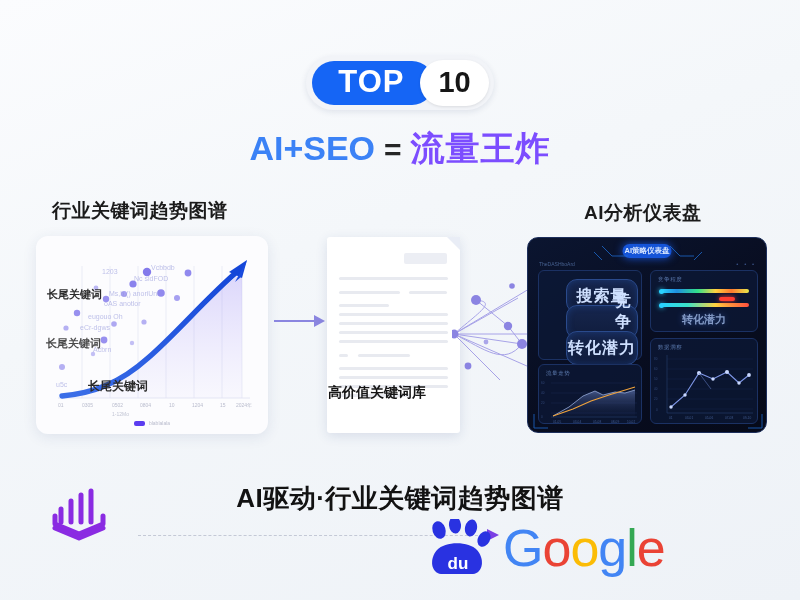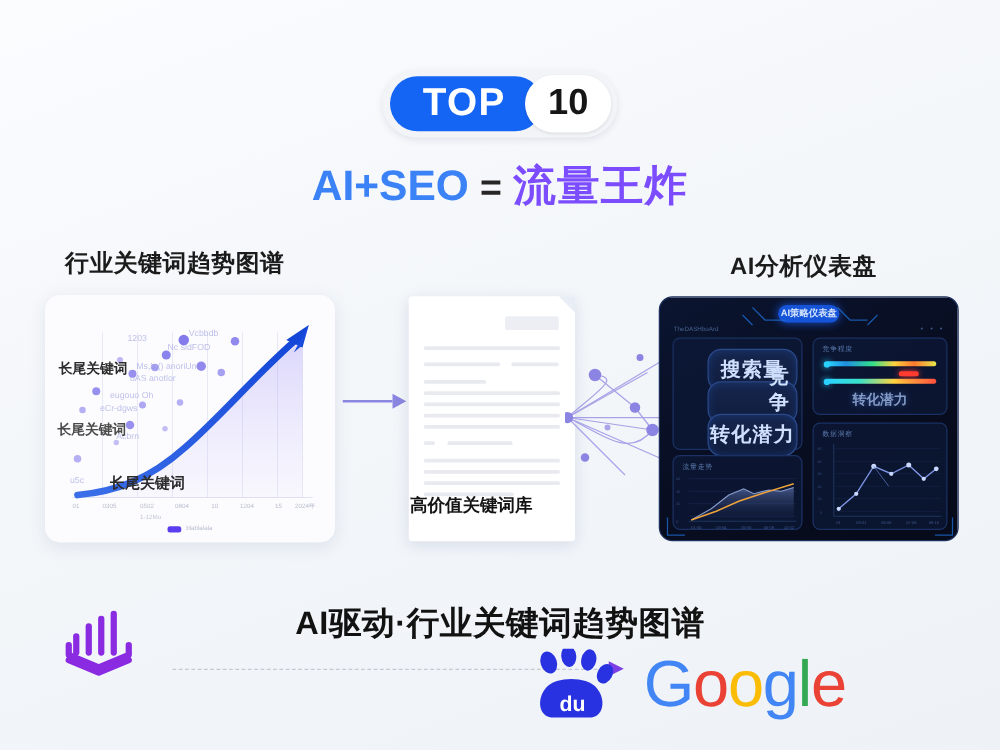--- a/index.html
+++ b/index.html
@@ -151,21 +151,21 @@
     border-top: 13px solid #e9edf6;
     border-left: 13px solid transparent;
   }
   .dline { height: 3px; background: #e8eaf0; border-radius: 2px; margin-bottom: 6px; }
   #doc-tag {
     position: absolute; top: 16px; right: 13px;
     width: 43px; height: 11px; background: #eceef4; border-radius: 2px;
   }
   #doc-label {
     position: absolute;
-    top: 396px; left: 328px;
+    top: 384px; left: 328px;
     font-size: 14px; font-weight: bold; color: #141414;
     white-space: nowrap;
   }
 
   
   #network { position: absolute; top: 280px; left: 452px; }
 
   
   #dash {
     position: absolute;
@@ -233,21 +233,21 @@
     letter-spacing: .5px; white-space: nowrap;
   }
   #bar-icon { position: absolute; top: 484px; left: 48px; }
   #dash-line {
     position: absolute; top: 535px; left: 138px;
     width: 350px; height: 0;
     border-top: 1px dashed #c4c9d6;
   }
   #logos {
     position: absolute; top: 519px; left: 425px;
-    display: flex; align-items: center; gap: 24px;
+    display: flex; align-items: center; gap: 12px;
   }
   #baidu-word { font-size: 44px; font-weight: bold; color: #e60012; letter-spacing: -1px; line-height:44px; }
   .g-letter { font-size: 52px; line-height: 52px; font-weight: normal; }
   #google-word { display:flex; align-items:baseline; letter-spacing:-1px; }
 </style>
 </head>
 <body>
 
 <div id="top-badge-wrap">
   <div class="badge">

